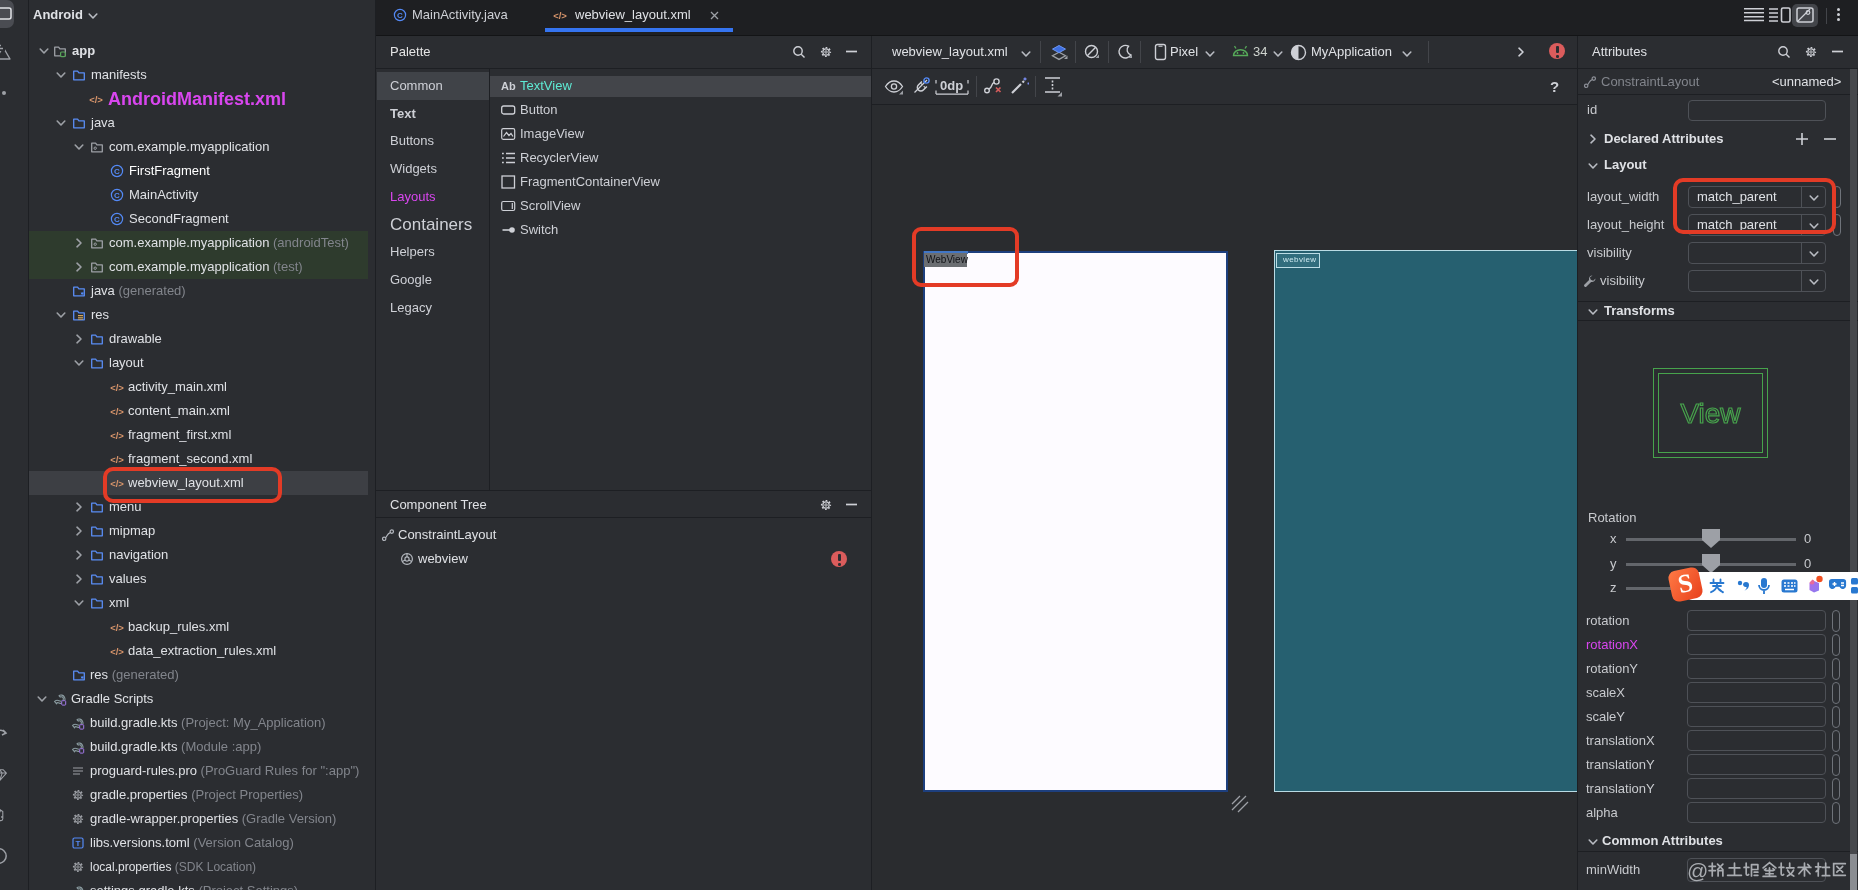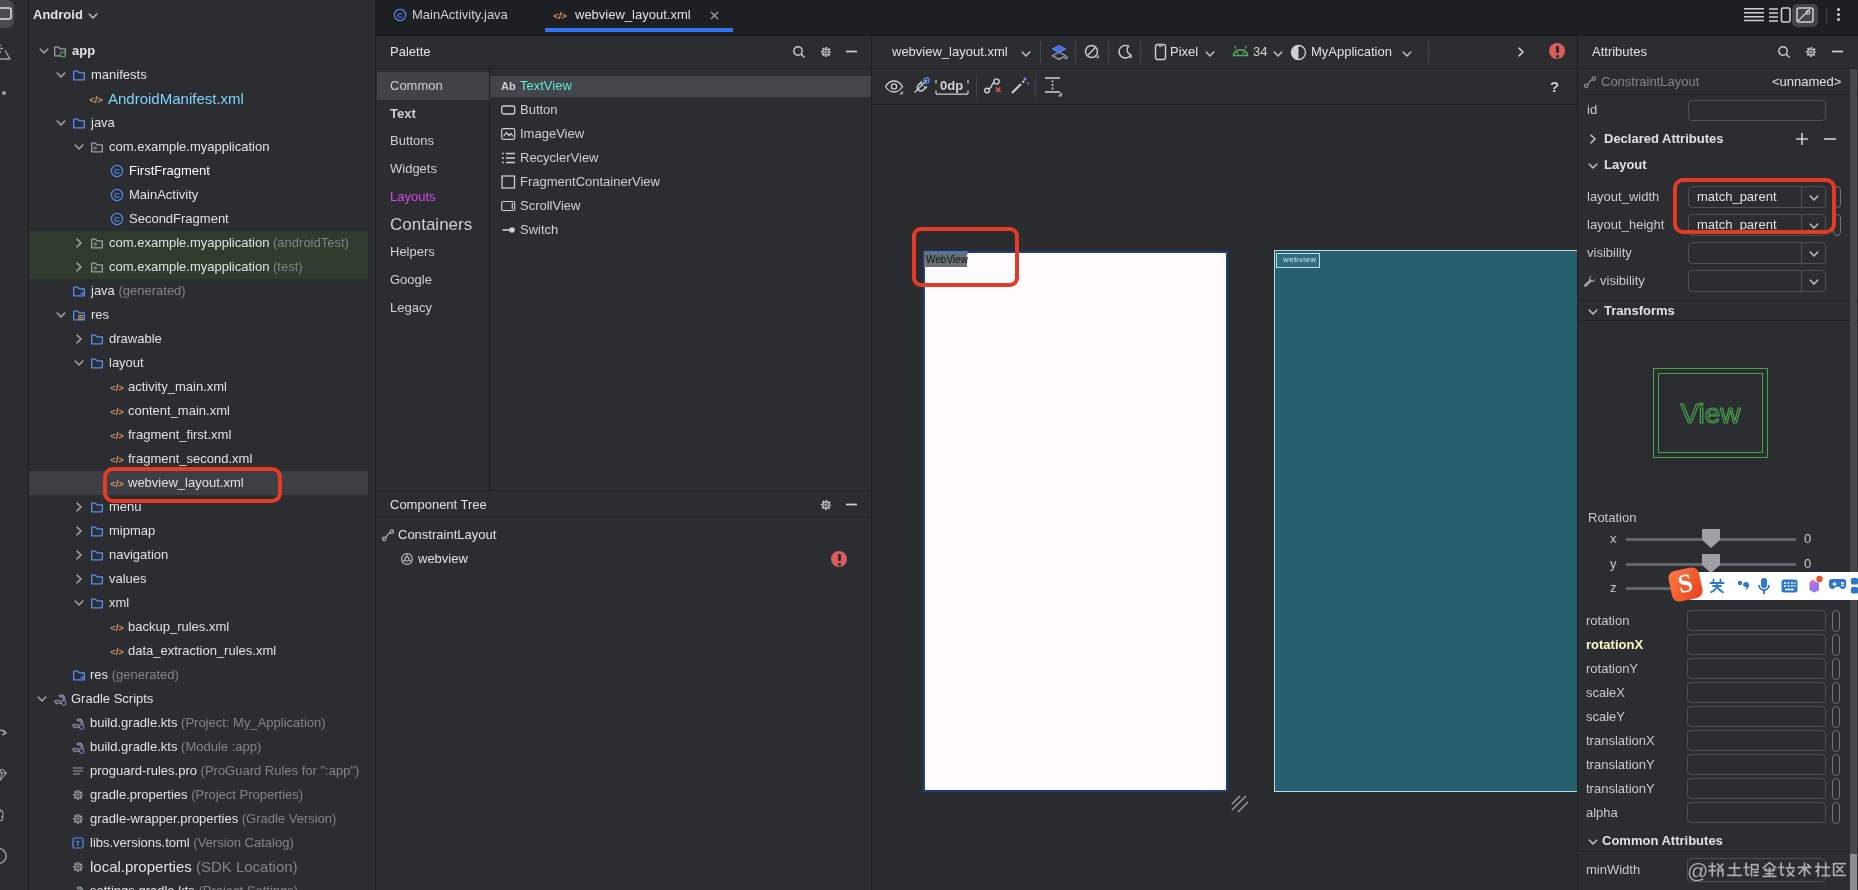--- a/index.html
+++ b/index.html
@@ -53,21 +53,21 @@
 <svg class="a" style="left:54px;top:68px;" width="14" height="14" viewBox="0 0 14 14">
     <path d="M3.2 5 L7 9 L10.8 5" fill="none" stroke="#9da0a6" stroke-width="1.6" stroke-linecap="round" stroke-linejoin="round"></path>
   </svg>
 <svg class="a" style="left:72px;top:68px;" width="14" height="14" viewBox="0 0 14 14">
     <path d="M1.7 3.2 h3.9 l1.3 1.7 h5.4 v6.9 h-10.6 z" fill="none" stroke="#5a8df5" stroke-width="1.3" stroke-linejoin="round"></path>
   </svg>
 <div class="a" style="left:91px;top:66px;font-size:13px;color:#dfe1e5;font-weight:normal;white-space:nowrap;line-height:18px;">manifests</div>
 <svg class="a" style="left:89px;top:92px;" width="14" height="14" viewBox="0 0 14 14">
     <text x="7" y="10.5" font-size="9.5" font-weight="bold" fill="#d8956b" text-anchor="middle" font-family="Liberation Sans">&lt;/&gt;</text>
   </svg>
-<div class="a" style="left:108px;top:90px;font-size:15px;color:#7dd3fc;font-weight:normal;white-space:nowrap;line-height:18px;">AndroidManifest.xml</div>
+<div class="a" style="left:108px;top:90px;font-size:18px;color:#d946ef;font-weight:bold;white-space:nowrap;line-height:18px;">AndroidManifest.xml</div>
 <svg class="a" style="left:54px;top:116px;" width="14" height="14" viewBox="0 0 14 14">
     <path d="M3.2 5 L7 9 L10.8 5" fill="none" stroke="#9da0a6" stroke-width="1.6" stroke-linecap="round" stroke-linejoin="round"></path>
   </svg>
 <svg class="a" style="left:72px;top:116px;" width="14" height="14" viewBox="0 0 14 14">
     <path d="M1.7 3.2 h3.9 l1.3 1.7 h5.4 v6.9 h-10.6 z" fill="none" stroke="#5a8df5" stroke-width="1.3" stroke-linejoin="round"></path>
   </svg>
 <div class="a" style="left:91px;top:114px;font-size:13px;color:#dfe1e5;font-weight:normal;white-space:nowrap;line-height:18px;">java</div>
 <svg class="a" style="left:72px;top:140px;" width="14" height="14" viewBox="0 0 14 14">
     <path d="M3.2 5 L7 9 L10.8 5" fill="none" stroke="#9da0a6" stroke-width="1.6" stroke-linecap="round" stroke-linejoin="round"></path>
   </svg>
@@ -245,21 +245,21 @@
 <svg class="a" style="left:71px;top:836px;" width="14" height="14" viewBox="0 0 14 14">
     <rect x="2" y="2" width="10" height="10" rx="1.5" fill="none" stroke="#548af7" stroke-width="1.2"></rect>
     <text x="7" y="10" font-size="8" font-weight="bold" fill="#548af7" text-anchor="middle" font-family="Liberation Sans">T</text>
   </svg>
 <div class="a" style="left:90px;top:834px;font-size:13px;color:#dfe1e5;font-weight:normal;white-space:nowrap;line-height:18px;">libs.versions.toml <span class="dim">(Version Catalog)</span></div>
 <svg class="a" style="left:71px;top:860px;" width="14" height="14" viewBox="0 0 14 14">
     <circle cx="7" cy="7" r="4.4" fill="none" stroke="#9da0a6" stroke-width="1.4" stroke-dasharray="1.7 1.75" stroke-dashoffset="0.9"></circle>
     <circle cx="7" cy="7" r="3.1" fill="none" stroke="#9da0a6" stroke-width="1.2"></circle>
     <circle cx="7" cy="7" r="1.2" fill="none" stroke="#9da0a6" stroke-width="1"></circle>
   </svg>
-<div class="a" style="left:90px;top:858px;font-size:15px;color:#dfe1e5;font-weight:normal;white-space:nowrap;line-height:18px;">local.properties <span class="dim">(SDK Location)</span></div>
+<div class="a" style="left:90px;top:858px;font-size:12px;color:#dfe1e5;font-weight:normal;white-space:nowrap;line-height:18px;">local.properties <span class="dim">(SDK Location)</span></div>
 <svg class="a" style="left:71px;top:884px;" width="14" height="14" viewBox="0 0 14 14">
     <path d="M11.8 8.7 c.8-2.6-.6-5-2.8-5.6 c-1.5-.4-2.6.2-3 .7 l1.2 1.2 c1.5-.8 3 .1 3.2 1.6 c.2 1.8-1.8 3.4-4.3 2.2 c-1.6-.8-2.8-.6-3.6-.1 l-.9.8 1.9 2.2 c.5-1.1 1.4-1.2 2.4-.8 c2.5 1 5.1.5 5.9-2.2z" fill="none" stroke="#8a9ba0" stroke-width="1.1"></path>
     <rect x="8.2" y="8.2" width="5" height="5.4" rx="1" fill="#2b2d31"></rect>
     <rect x="8.7" y="8.7" width="4" height="4.4" rx="0.8" fill="none" stroke="#a57beb" stroke-width="1"></rect>
   </svg>
 <div class="a" style="left:90px;top:882px;font-size:13px;color:#dfe1e5;font-weight:normal;white-space:nowrap;line-height:18px;">settings.gradle.kts <span class="dim">(Project Settings)</span></div>
 <div class="a" style="left:376px;top:0px;width:1482px;height:36px;background:#1e1f22;"></div>
 <div class="a" style="left:376px;top:35px;width:1482px;height:1px;background:#131416;"></div>
 <svg class="a" style="left:393px;top:8px;" width="14" height="14" viewBox="0 0 14 14">
     <circle cx="7" cy="7" r="5.6" fill="none" stroke="#548af7" stroke-width="1.2"></circle>
@@ -571,21 +571,21 @@
 <div class="a" style="left:1626px;top:563px;width:170px;height:3px;background:#63666b;"></div>
 <svg class="a" style="left:1701px;top:553px;" width="20" height="21" viewBox="0 0 20 21">
     <path d="M1 1 h18 v11 L10 20 L1 12 z" fill="#9da0a6"></path>
   </svg>
 <div class="a" style="left:1804px;top:555px;font-size:13px;color:#c8cace;font-weight:normal;white-space:nowrap;line-height:18px;">0</div>
 <div class="a" style="left:1610px;top:579px;font-size:13px;color:#c8cace;font-weight:normal;white-space:nowrap;line-height:18px;">z</div>
 <div class="a" style="left:1626px;top:587px;width:170px;height:3px;background:#63666b;"></div>
 <div class="a" style="left:1586px;top:612px;font-size:13px;color:#c8cace;font-weight:normal;white-space:nowrap;line-height:18px;">rotation</div>
 <div class="a" style="left:1687px;top:610px;width:139px;height:21px;border:1px solid #4e5157;border-radius:4px;box-sizing:border-box;background:#2b2d31;"></div>
 <div class="a" style="left:1832px;top:610px;width:8px;height:22px;border:1.5px solid #6f737a;border-radius:4px;box-sizing:border-box;"></div>
-<div class="a" style="left:1586px;top:636px;font-size:13px;color:#fef9c3;font-weight:bold;white-space:nowrap;line-height:18px;">rotationX</div>
+<div class="a" style="left:1586px;top:636px;font-size:13px;color:#d946ef;font-weight:normal;white-space:nowrap;line-height:18px;">rotationX</div>
 <div class="a" style="left:1687px;top:634px;width:139px;height:21px;border:1px solid #4e5157;border-radius:4px;box-sizing:border-box;background:#2b2d31;"></div>
 <div class="a" style="left:1832px;top:634px;width:8px;height:22px;border:1.5px solid #6f737a;border-radius:4px;box-sizing:border-box;"></div>
 <div class="a" style="left:1586px;top:660px;font-size:13px;color:#c8cace;font-weight:normal;white-space:nowrap;line-height:18px;">rotationY</div>
 <div class="a" style="left:1687px;top:658px;width:139px;height:21px;border:1px solid #4e5157;border-radius:4px;box-sizing:border-box;background:#2b2d31;"></div>
 <div class="a" style="left:1832px;top:658px;width:8px;height:22px;border:1.5px solid #6f737a;border-radius:4px;box-sizing:border-box;"></div>
 <div class="a" style="left:1586px;top:684px;font-size:13px;color:#c8cace;font-weight:normal;white-space:nowrap;line-height:18px;">scaleX</div>
 <div class="a" style="left:1687px;top:682px;width:139px;height:21px;border:1px solid #4e5157;border-radius:4px;box-sizing:border-box;background:#2b2d31;"></div>
 <div class="a" style="left:1832px;top:682px;width:8px;height:22px;border:1.5px solid #6f737a;border-radius:4px;box-sizing:border-box;"></div>
 <div class="a" style="left:1586px;top:708px;font-size:13px;color:#c8cace;font-weight:normal;white-space:nowrap;line-height:18px;">scaleY</div>
 <div class="a" style="left:1687px;top:706px;width:139px;height:21px;border:1px solid #4e5157;border-radius:4px;box-sizing:border-box;background:#2b2d31;"></div>

